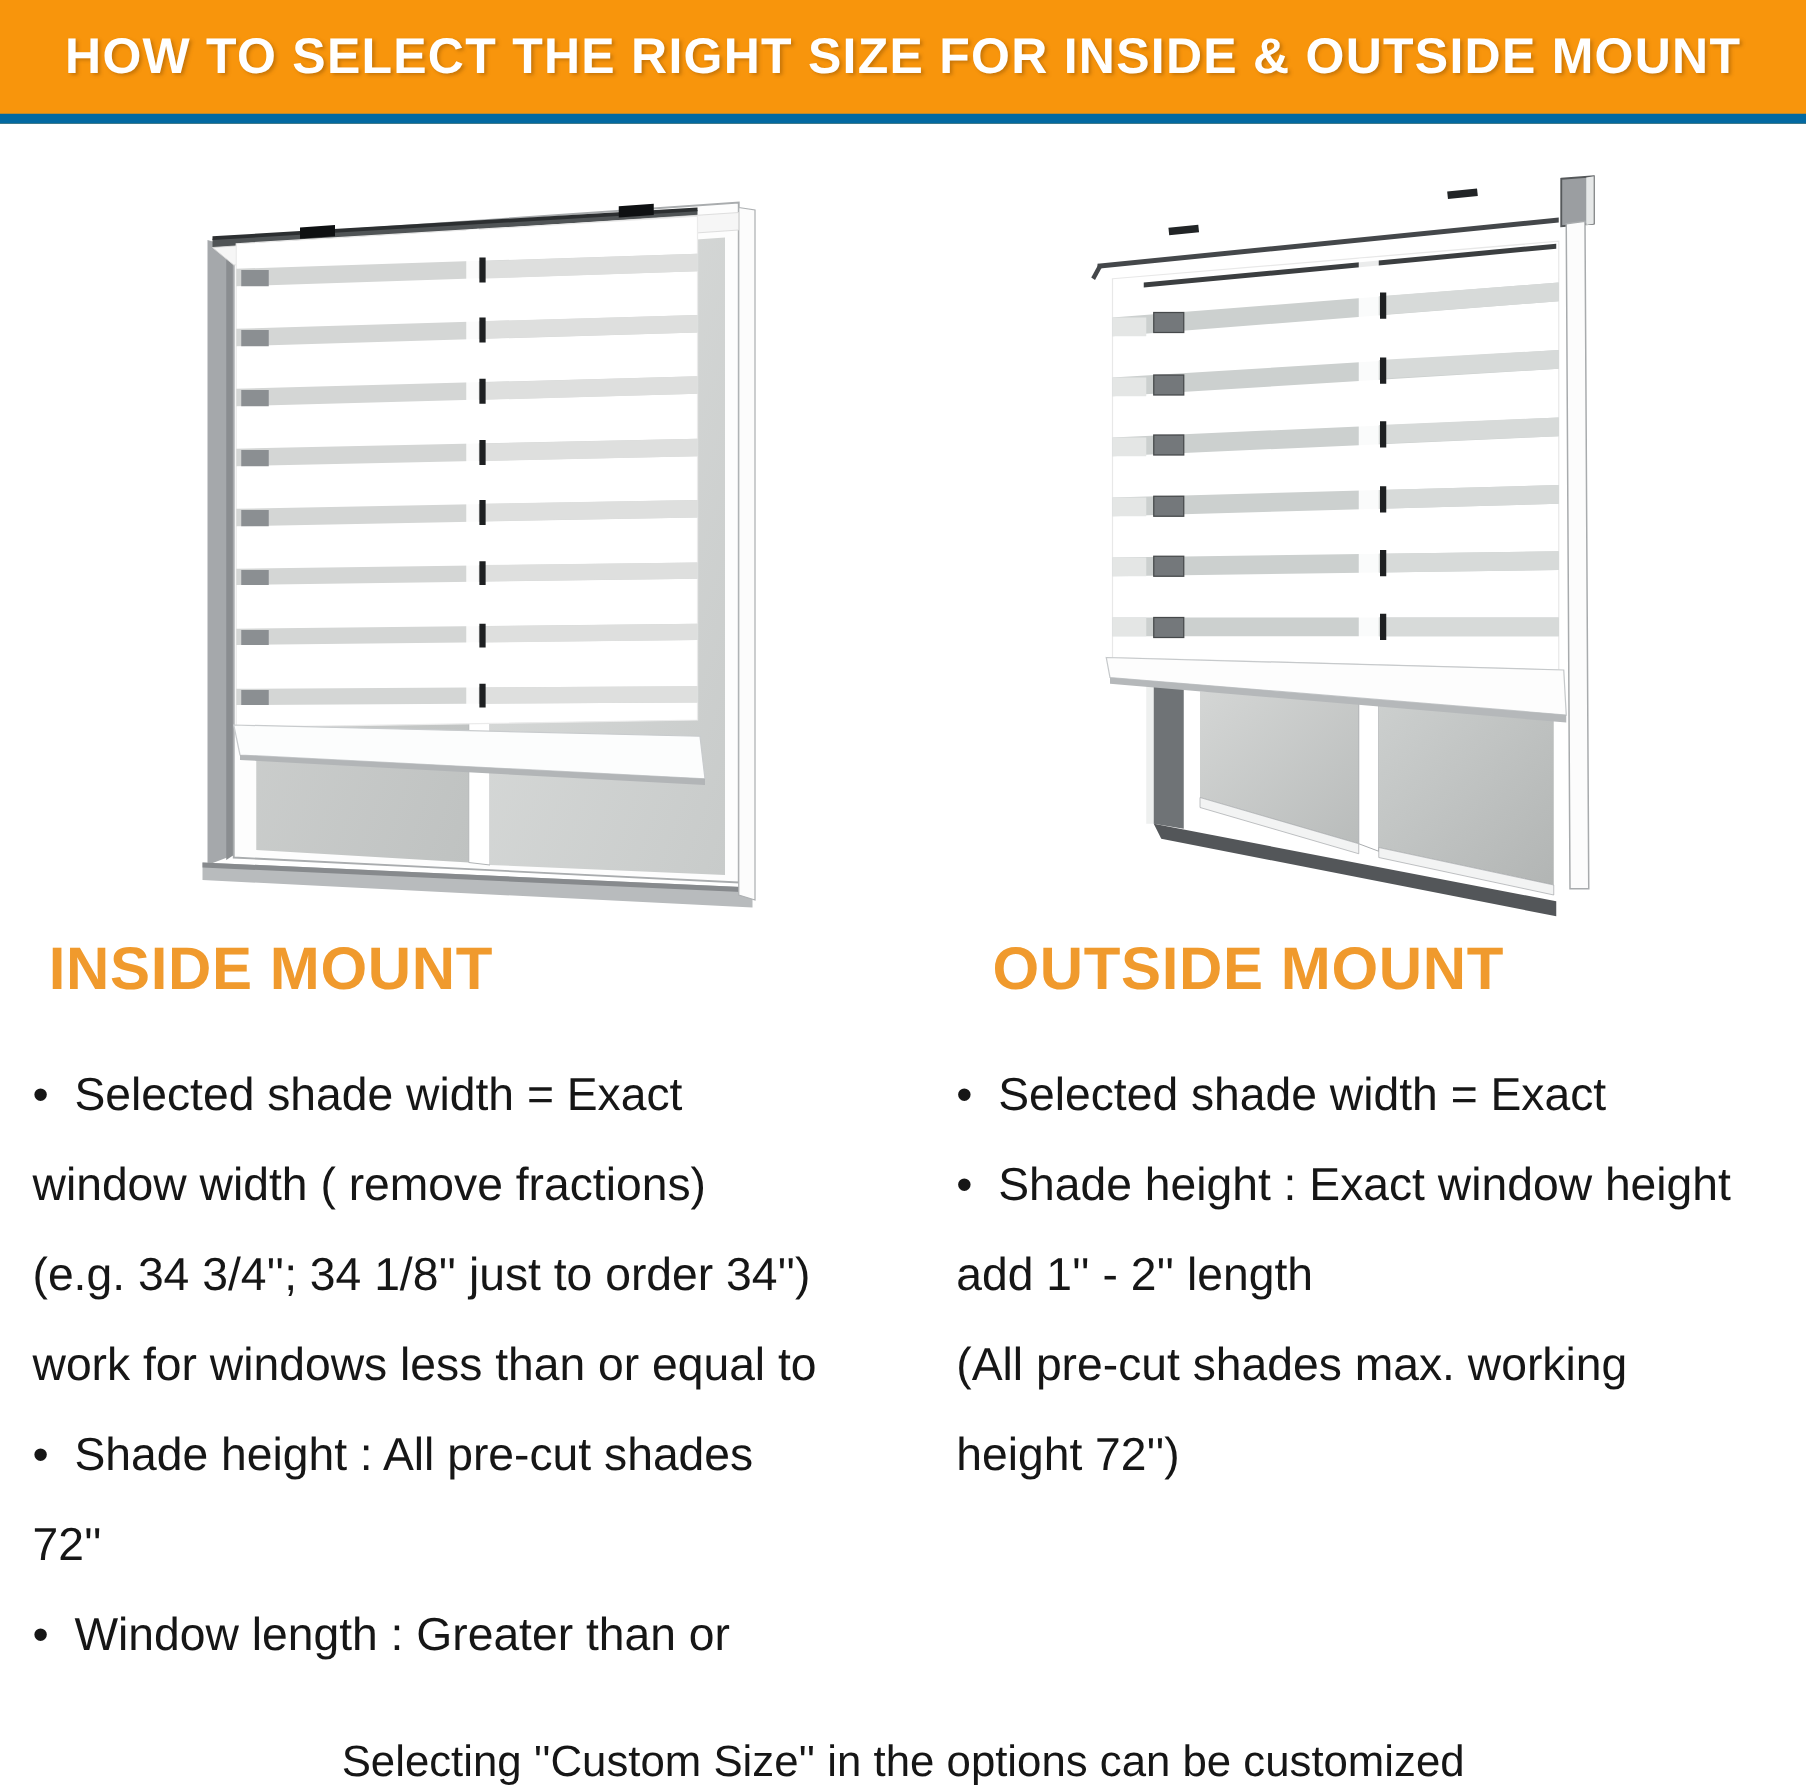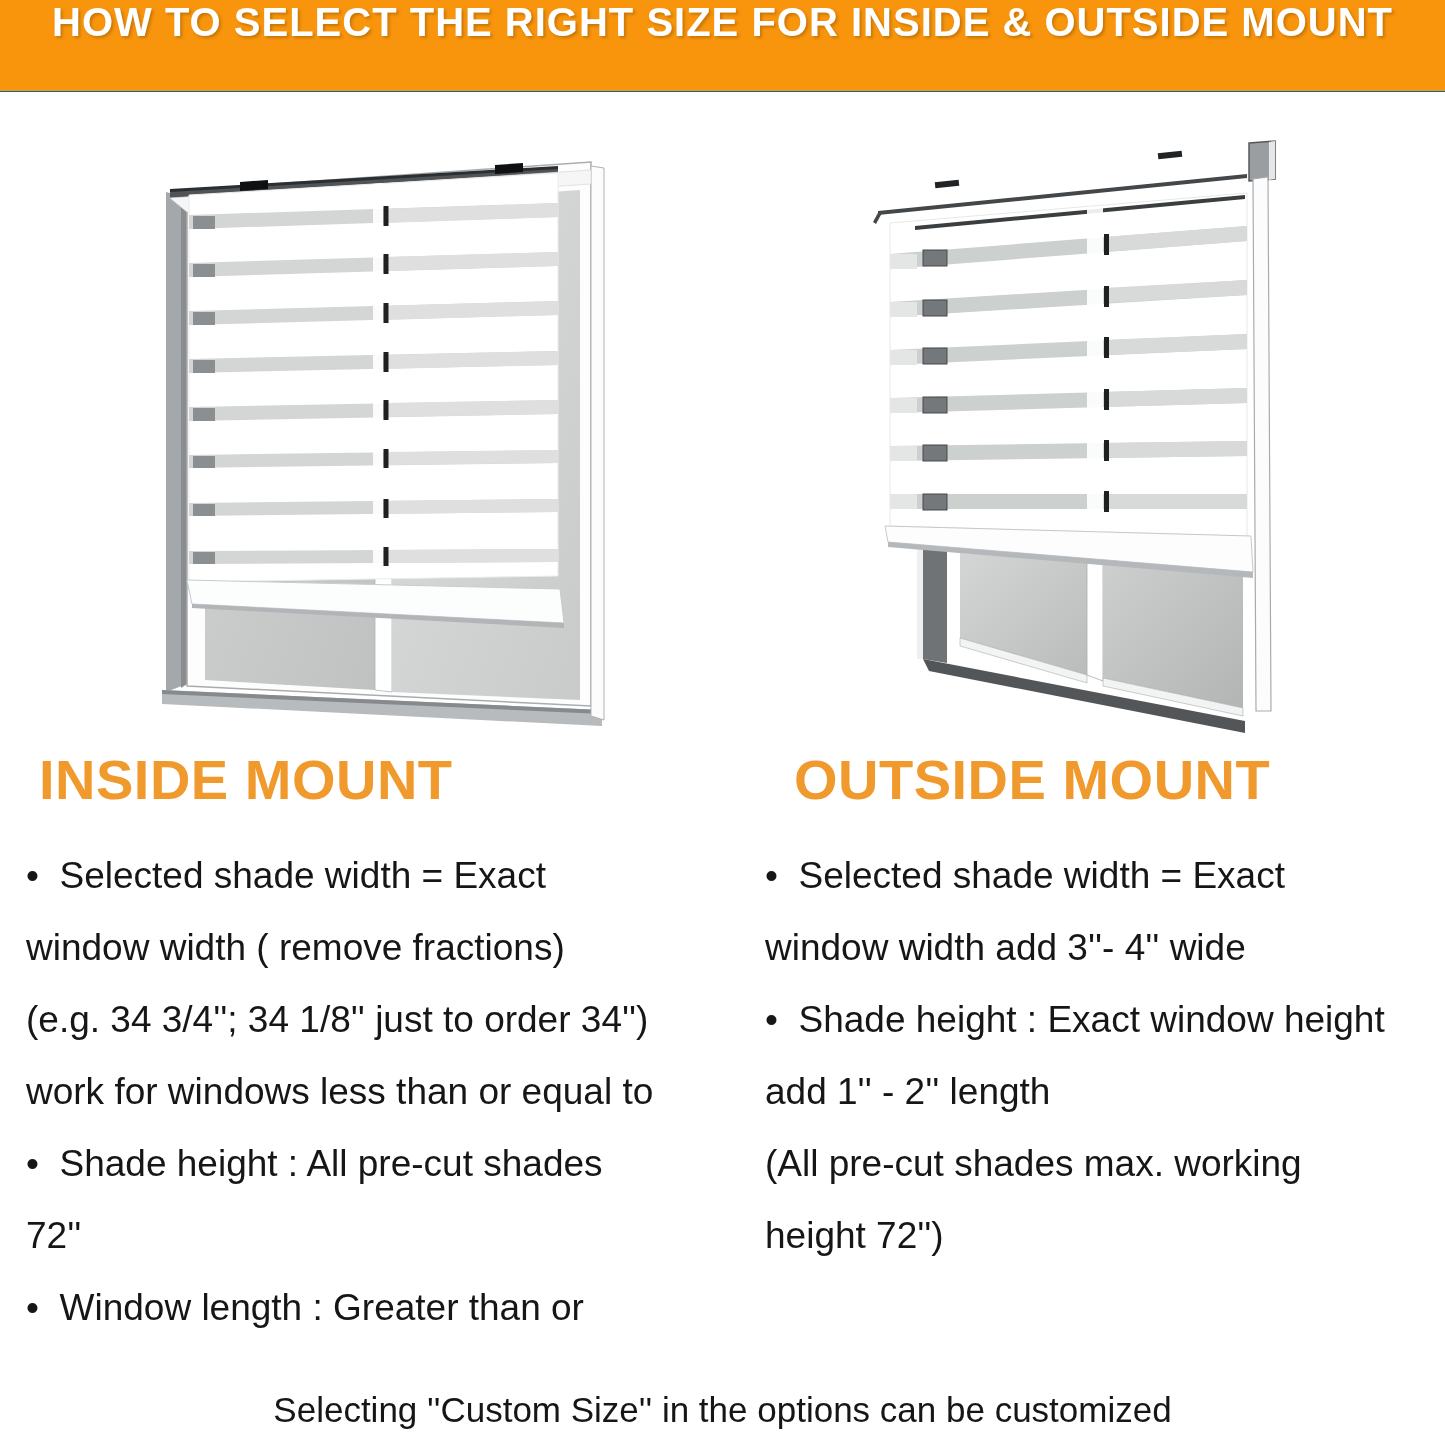--- a/index.html
+++ b/index.html
@@ -1,35 +1,35 @@
 <!DOCTYPE html>
 <html><head>
 <meta charset="utf-8">
 <style>
   html,body{margin:0;padding:0;background:#ffffff;}
   .page{position:relative;width:1445px;height:1432px;background:#ffffff;overflow:hidden;
         font-family:"Liberation Sans",sans-serif;}
 
   
   .banner{position:absolute;left:0;top:0;width:1445px;height:91px;background:#F8950C;
-          border-bottom:1px solid #0369a1;display:flex;align-items:flex-start;justify-content:center;}
+          border-bottom:8px solid #0369a1;display:flex;align-items:center;justify-content:center;}
   .banner h1{margin:0;font-size:40px;font-weight:700;color:#ffffff;letter-spacing:1px;
              white-space:nowrap;text-shadow:2px 2px 3px rgba(110,60,0,.35);}
 
   
   .illus{position:absolute;}
   .illus-left{left:140px;top:146px;width:480px;height:600px;}
   .illus-right{left:855px;top:123px;width:470px;height:620px;}
   .illus svg{display:block;width:100%;height:100%;}
 
   
   .col{position:absolute;top:840px;color:#161616;font-size:37px;line-height:72px;}
   .col-inside{left:26px;width:700px;}
   .col-outside{left:765px;width:670px;}
-  .col-heading{position:absolute;top:-88px;margin:0;font-size:56px;line-height:1;
+  .col-heading{position:absolute;top:-88px;margin:0;font-size:48px;line-height:1;
                font-weight:700;color:#F09A2D;letter-spacing:.5px;white-space:nowrap;}
   .col-inside .col-heading{left:13px;}
   .col-outside .col-heading{left:29px;}
   .line{margin:0;white-space:pre;}
 
   
   .note{position:absolute;left:0;top:1390px;width:1445px;text-align:center;}
   .note p{margin:0;font-size:35px;line-height:40px;color:#161616;}
 </style>
 </head>
@@ -201,21 +201,20 @@
     <p class="line">(e.g. 34 3/4''; 34 1/8'' just to order 34'')</p>
     <p class="line">work for windows less than or equal to</p>
     <p class="line">•  Shade height : All pre-cut shades</p>
     <p class="line">72''</p>
     <p class="line">•  Window length : Greater than or</p>
   </section>
 
   <section class="col col-outside">
     <h2 class="col-heading">OUTSIDE MOUNT</h2>
     <p class="line">•  Selected shade width = Exact</p>
-    <p class="line">window width add 3''- 4'' wide</p>
     <p class="line">•  Shade height : Exact window height</p>
     <p class="line">add 1'' - 2'' length</p>
     <p class="line">(All pre-cut shades max. working</p>
     <p class="line">height 72'')</p>
   </section>
 
   <footer class="note">
     <p>Selecting ''Custom Size'' in the options can be customized</p>
   </footer>
 

